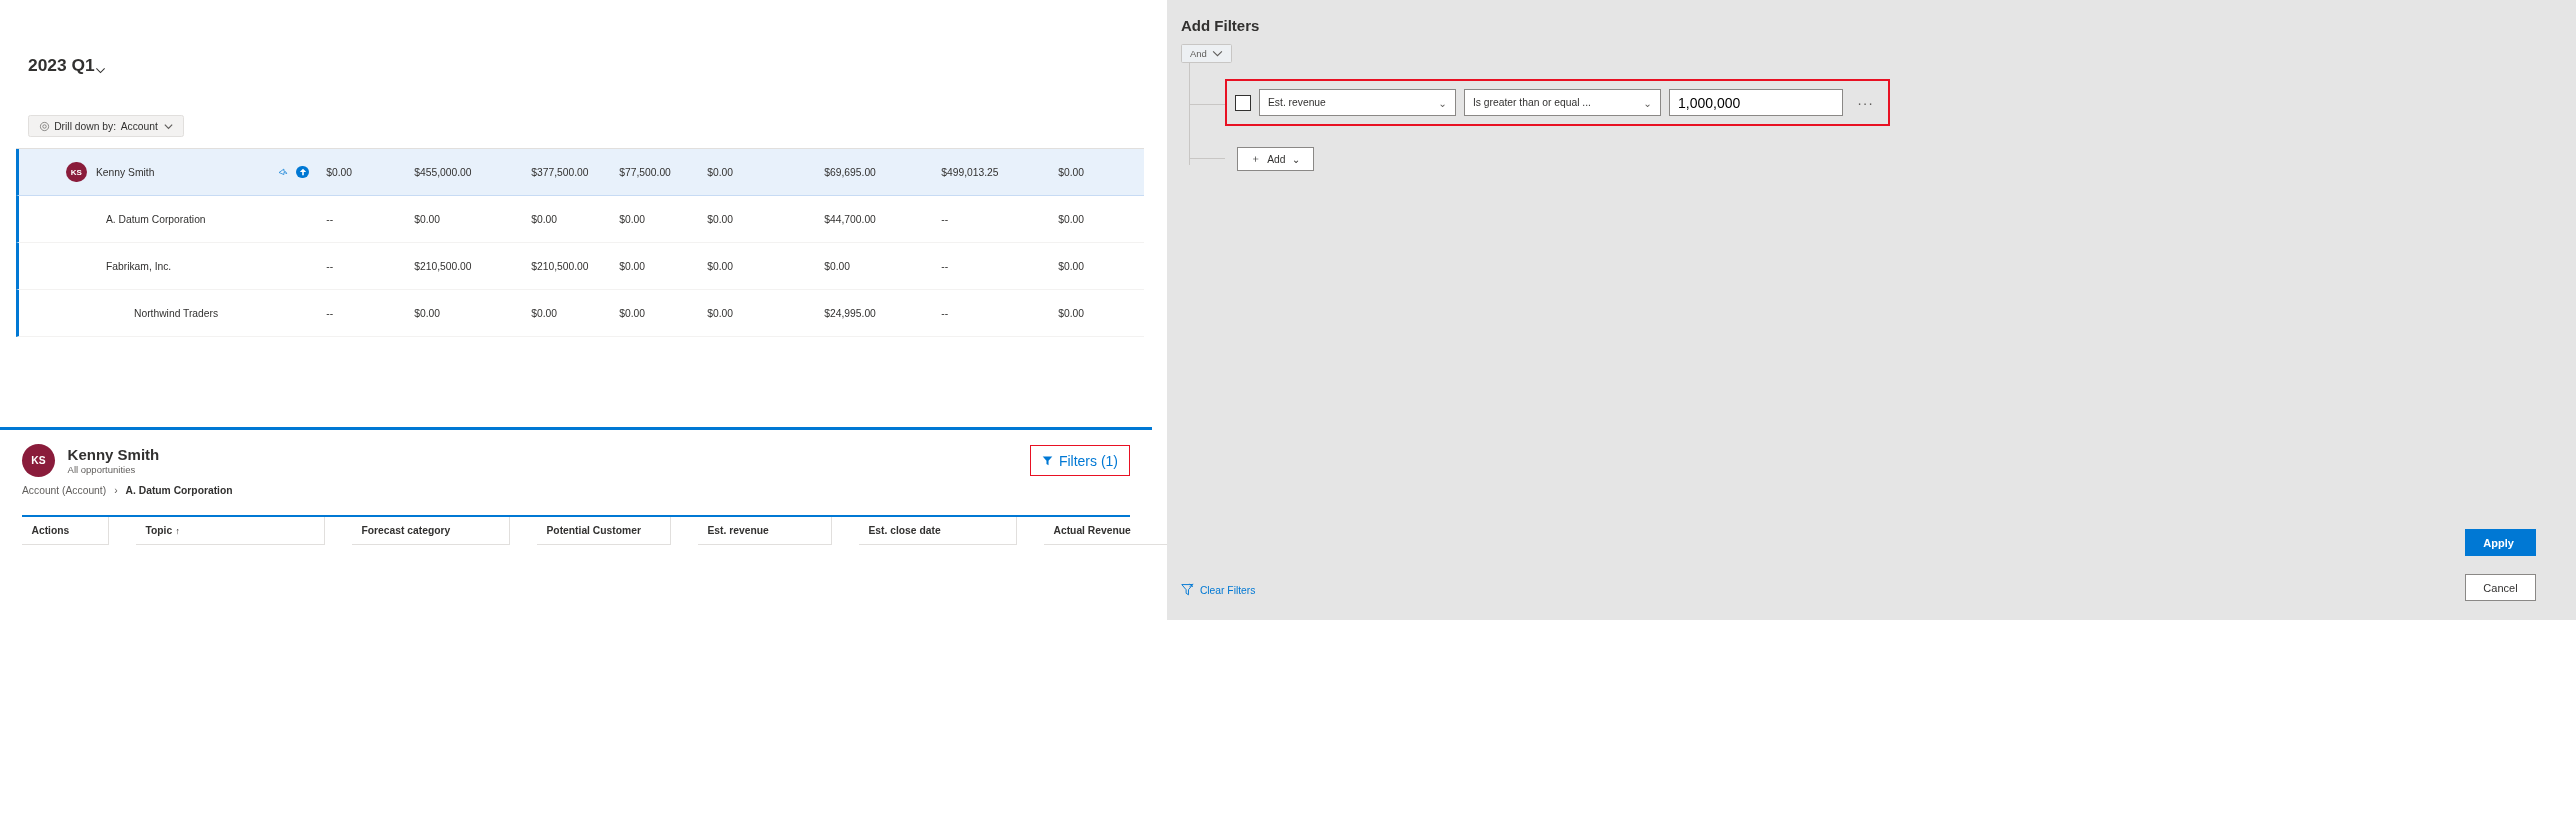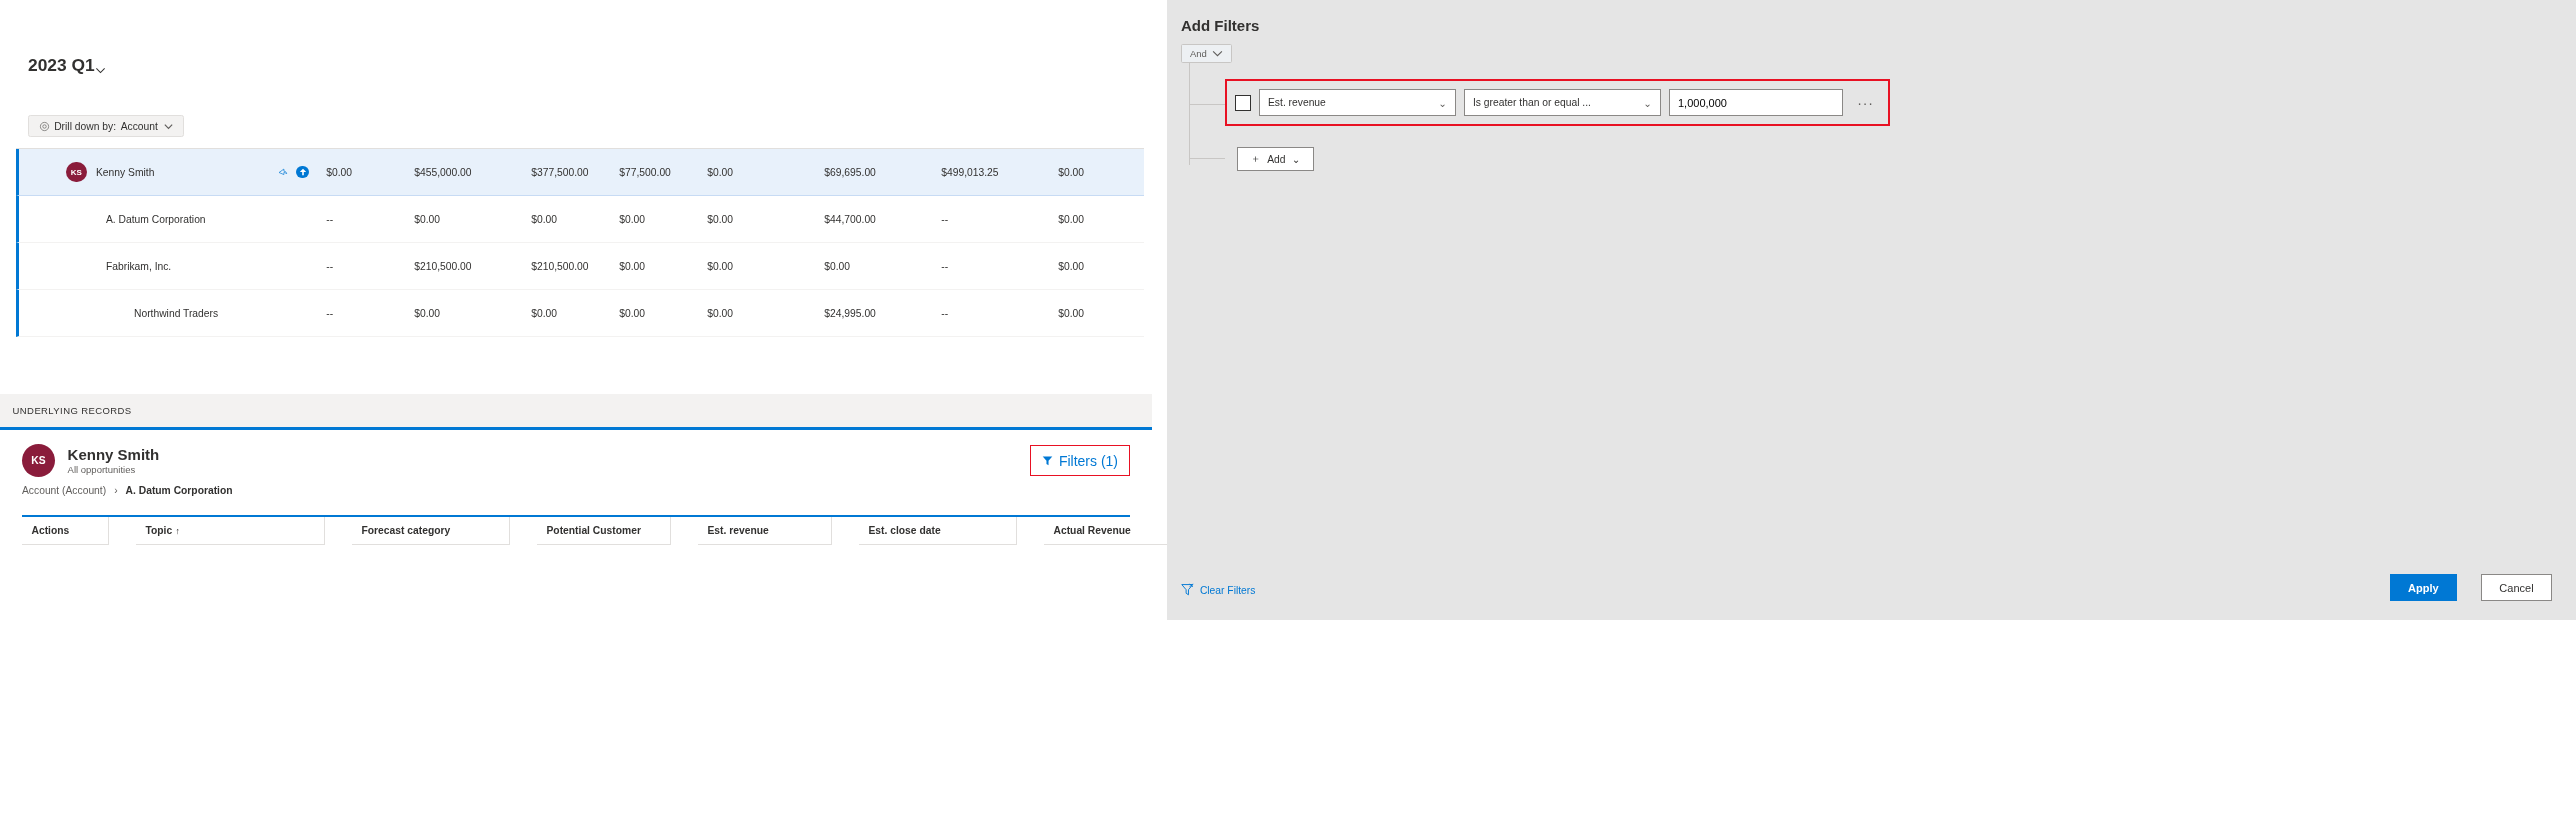--- a/index.html
+++ b/index.html
@@ -189,41 +189,41 @@
   .sel{
     display:flex;align-items:center;justify-content:space-between;
     border:0.8px solid #8a8886;background:#fff;
     height:27px;padding:0 8px;font-size:10.3px;color:#323130;
   }
   .sel .arrow{color:#605e5c;}
   .sel1{width:197px;}
   .sel2{width:197px;}
   .txt{
     border:0.8px solid #8a8886;height:27px;width:174px;
-    padding:0 8px;font-size:11px;
+    padding:0 8px;font-size:14px;
   }
   .dots{color:#605e5c;padding:0 6.3px;font-size:14px;letter-spacing:0.8px;}
 
   .add-btn{
     position:absolute;left:70px;top:147px;
     border:0.8px solid #8a8886;background:#fff;
     height:24px;padding:0 12.6px;
     display:flex;align-items:center;gap:6.3px;font-size:10.3px;color:#323130;
   }
 
   .clear-filters{
     position:absolute;left:14px;bottom:24px;
     display:flex;align-items:flex-end;gap:6.3px;
     color:#0078d4;font-size:10.3px;
   }
   .clear-filters svg{width:12.6px;height:12.6px;}
 
   .footer-btns{
-    position:absolute;right:24px;bottom:19px;
-    display:flex;gap:24px;
+    position:absolute;right:40px;bottom:19px;
+    display:flex;gap:18px;flex-direction:column;
   }
   .btn{
     height:27px;padding:0 17.4px;font-size:11px;
     display:flex;align-items:center;border:0.8px solid #8a8886;background:#fff;
   }
   .btn.primary{background:#0078d4;border-color:#0078d4;color:#fff;font-weight:600;}
 
 </style>
 </head>
 <body>
@@ -317,23 +317,20 @@
           <div class="fcell right">$0.00</div>
           <div class="fcell right">$0.00</div>
           <div class="fcell right">$0.00</div>
           <div class="fcell right">$0.00</div>
           <div class="fcell right">$24,995.00</div>
           <div class="fcell right">--</div>
           <div class="fcell right">$0.00</div>
         </div>
       </div>
 
-    <div class="under-header">
-      <span>UNDERLYING RECORDS</span>
-    </div>
 
     <div class="under-block">
       <div style="display:flex;align-items:center;justify-content:space-between;">
         <div style="display:flex;align-items:center;gap:12.6px;">
           <div class="ks-avatar">KS</div>
           <div>
             <div class="ub-title">Kenny Smith</div>
             <div class="ub-sub">All opportunities</div>
           </div>
         </div>

